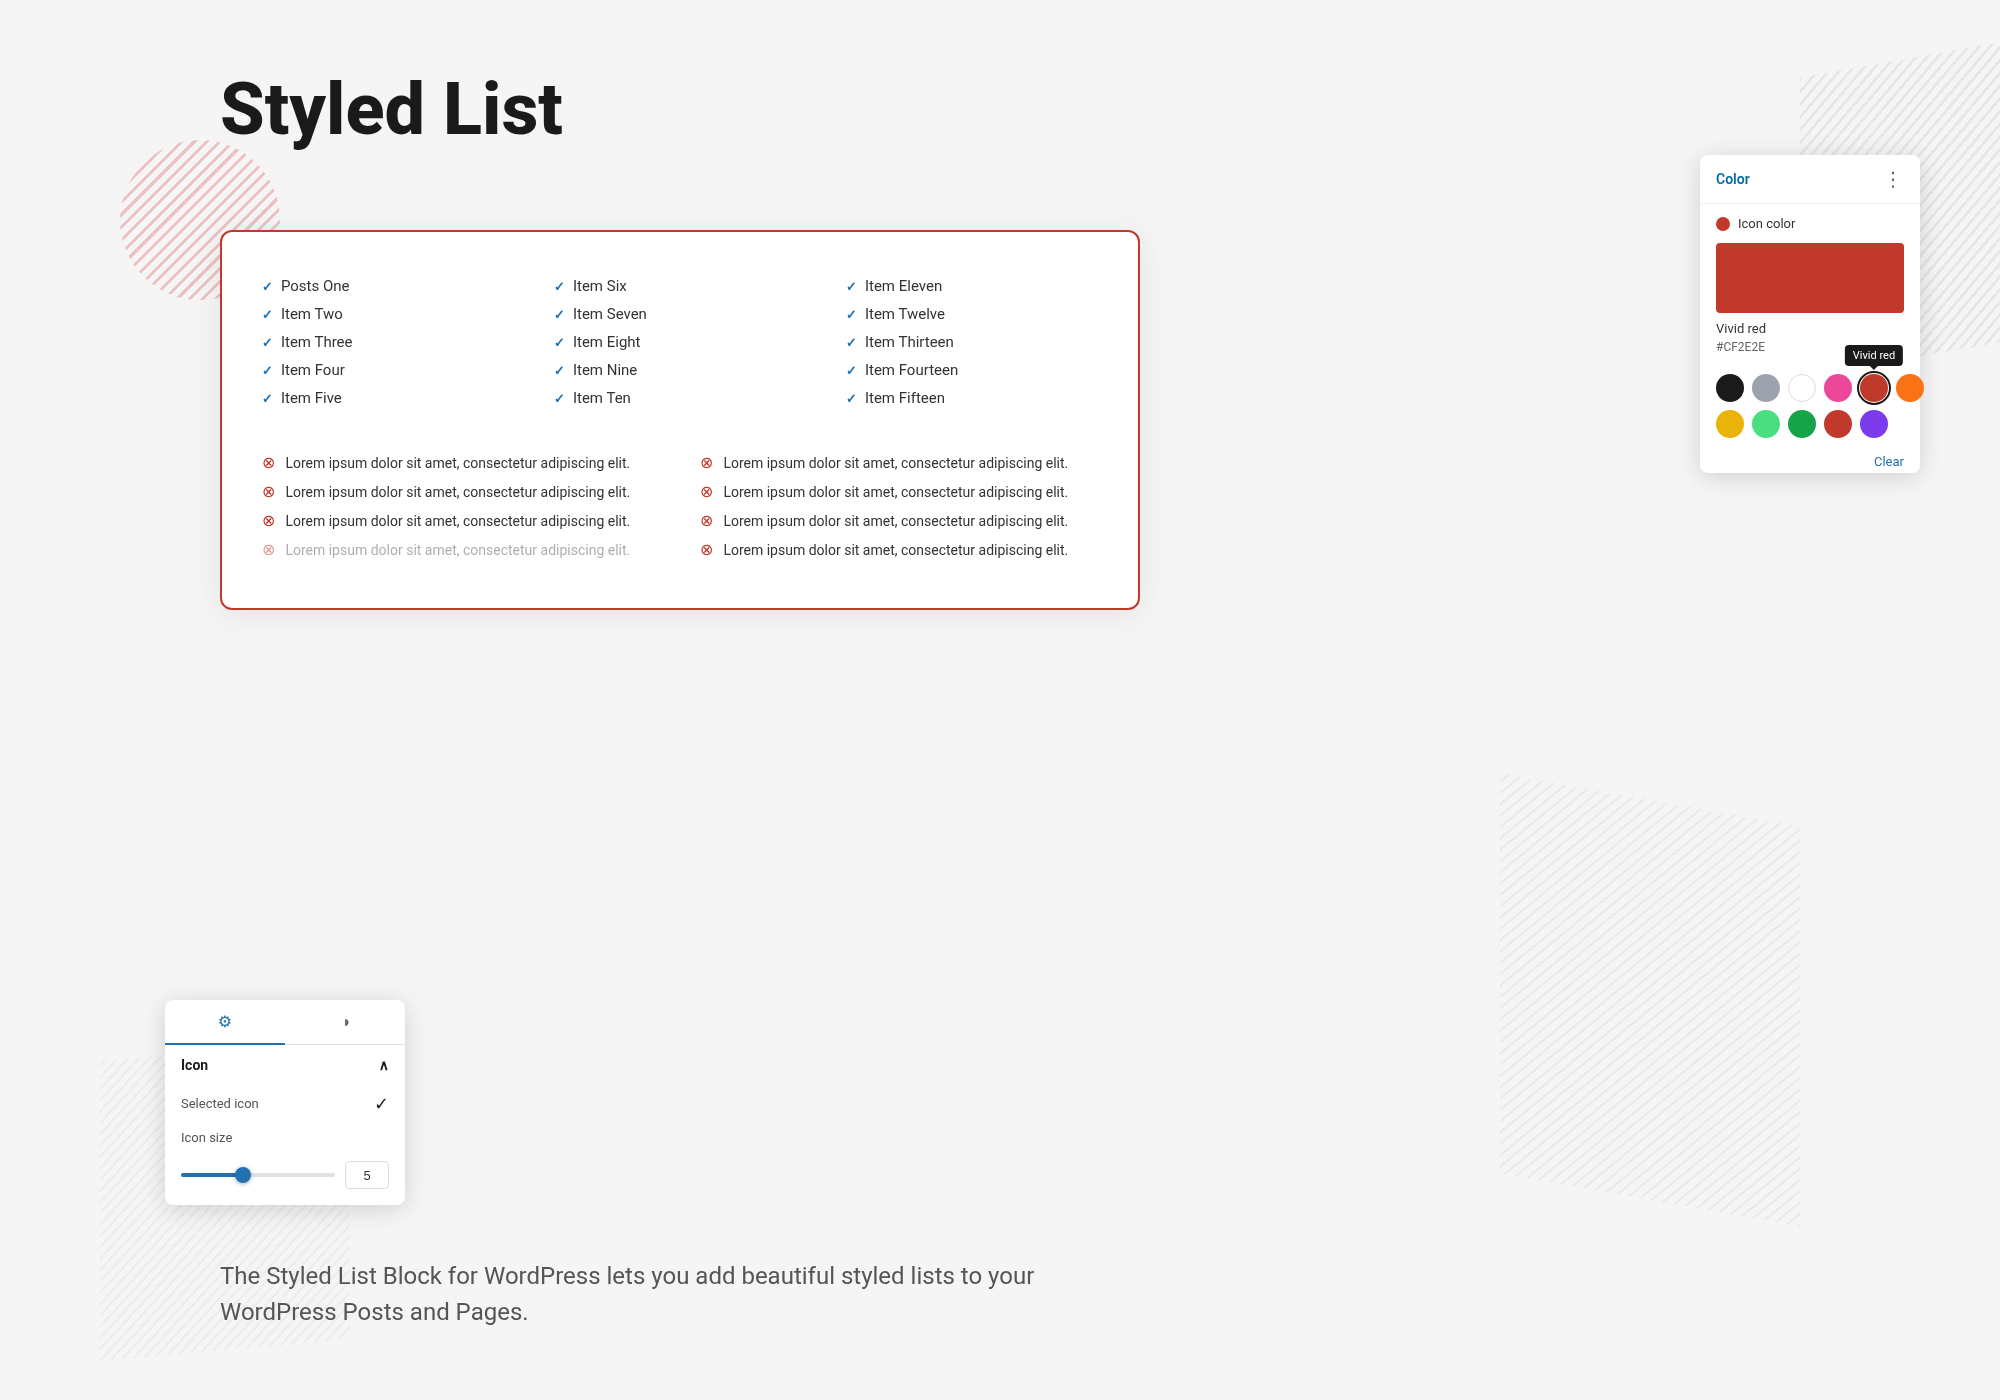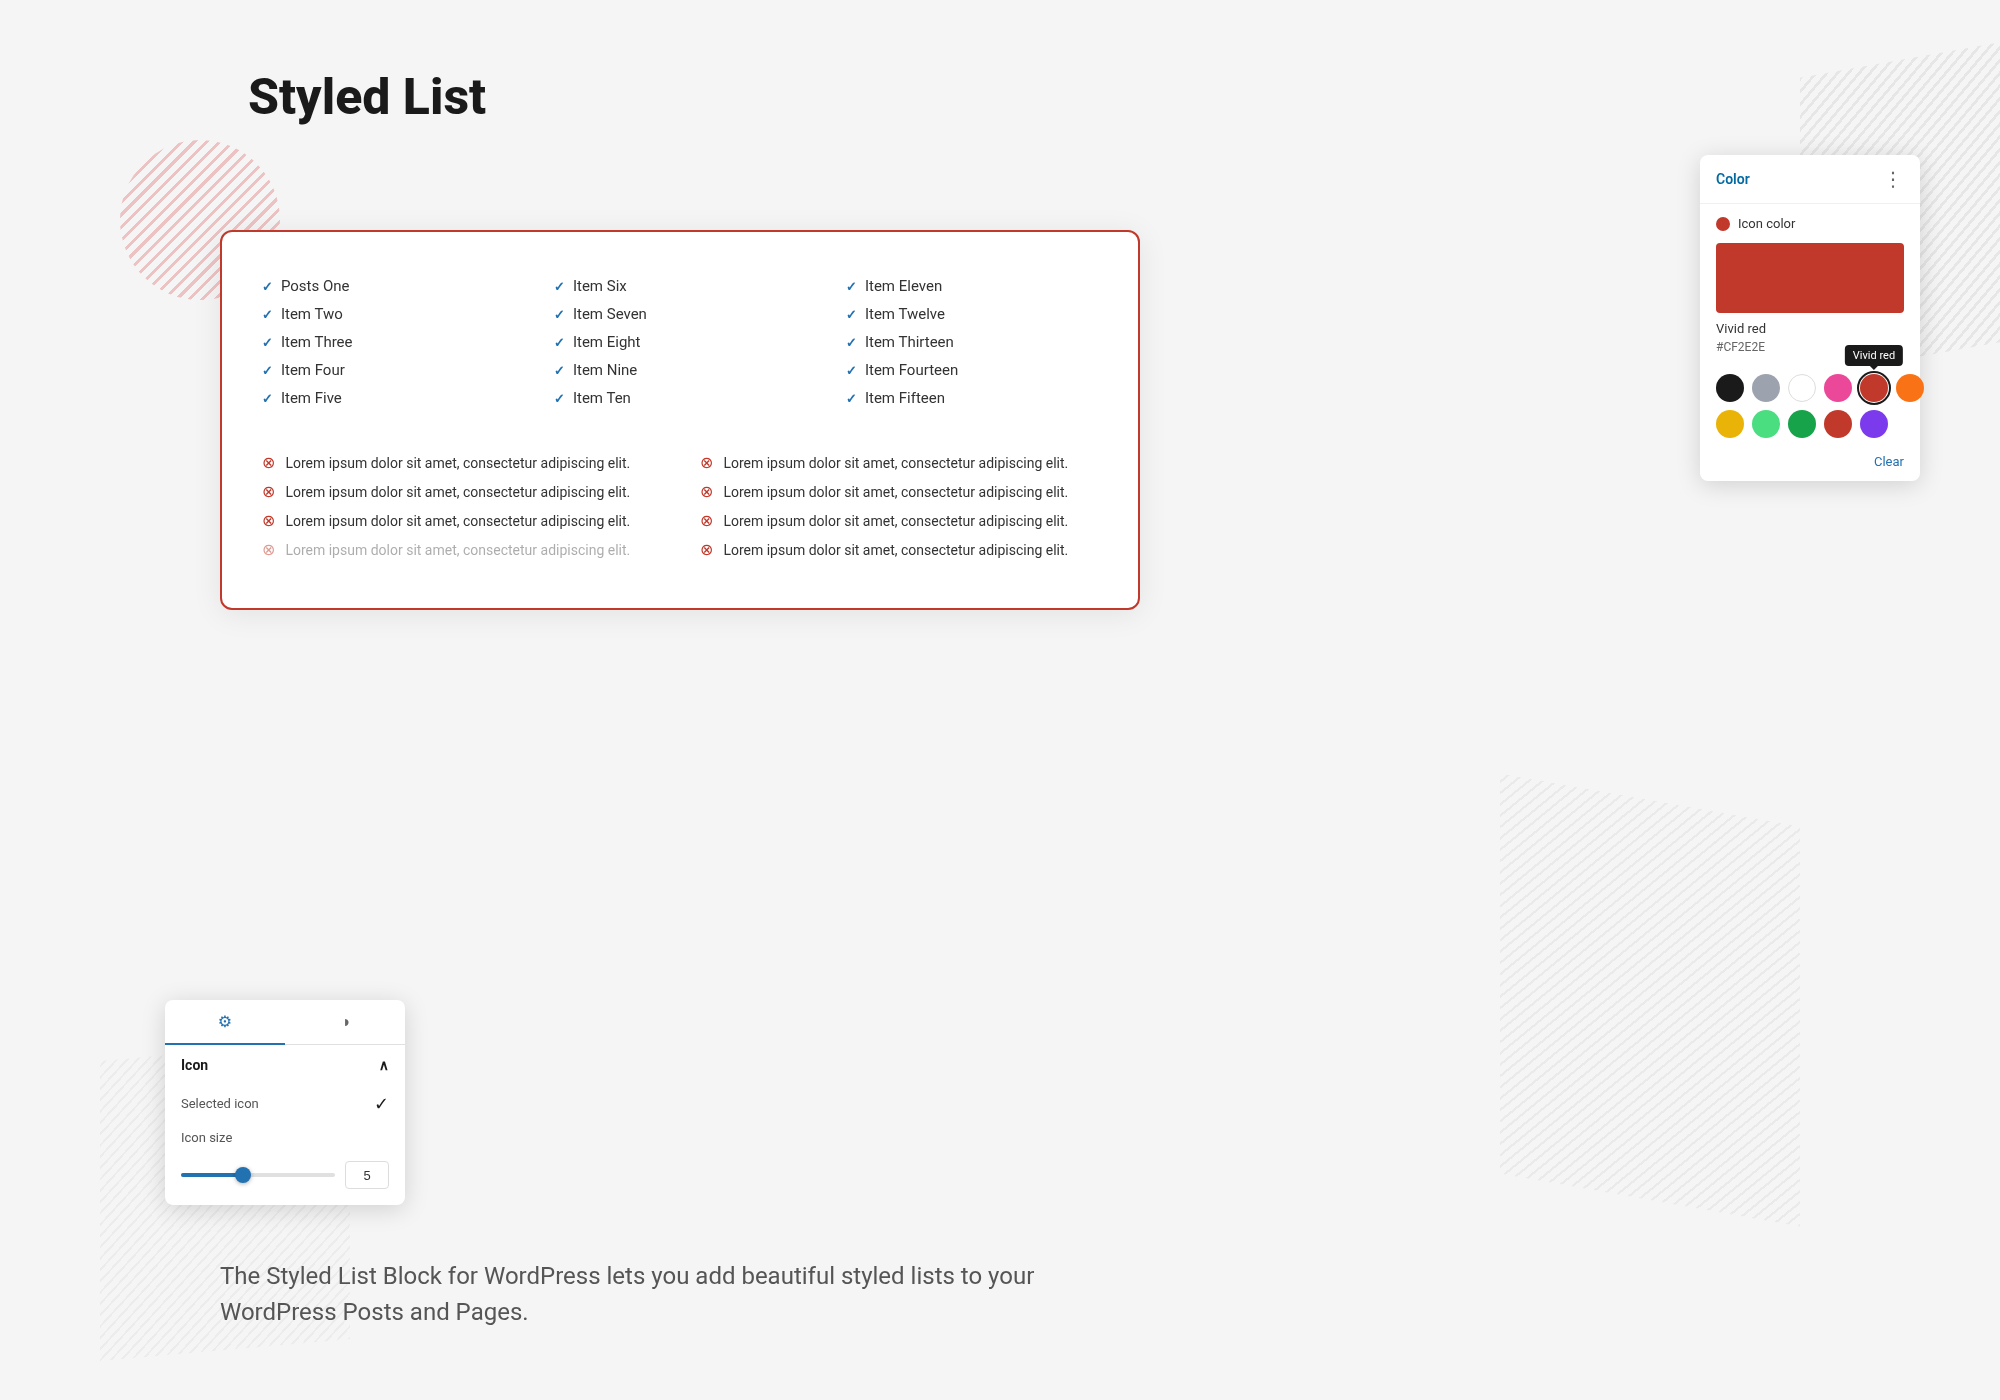--- a/index.html
+++ b/index.html
@@ -86,25 +86,24 @@
       z-index: 1;
       width: 100%;
       height: 100%;
     }
 
     
     .page-title {
       position: absolute;
       top: 70px;
       left: 220px;
-      font-size: 50px;
+      font-size: 72px;
       font-weight: 800;
       color: #1a1a1a;
       line-height: 1.1;
-      margin-left: 28px;
     }
 
     
     .browser-card {
       position: absolute;
       top: 230px;
       left: 220px;
       width: 920px;
       height: 380px;
       background: #ffffff;
@@ -277,21 +276,21 @@
       position: absolute;
       top: 100%;
       left: 50%;
       transform: translateX(-50%);
       border: 4px solid transparent;
       border-top-color: #1a1a1a;
     }
 
     .color-clear {
       text-align: right;
-      padding: 8px 16px 12px 16px;
+      padding: 8px 16px 4px 16px;
       font-size: 13px;
       color: #2271b1;
       cursor: pointer;
     }
 
     
     .settings-panel {
       position: absolute;
       bottom: 195px;
       left: 165px;

